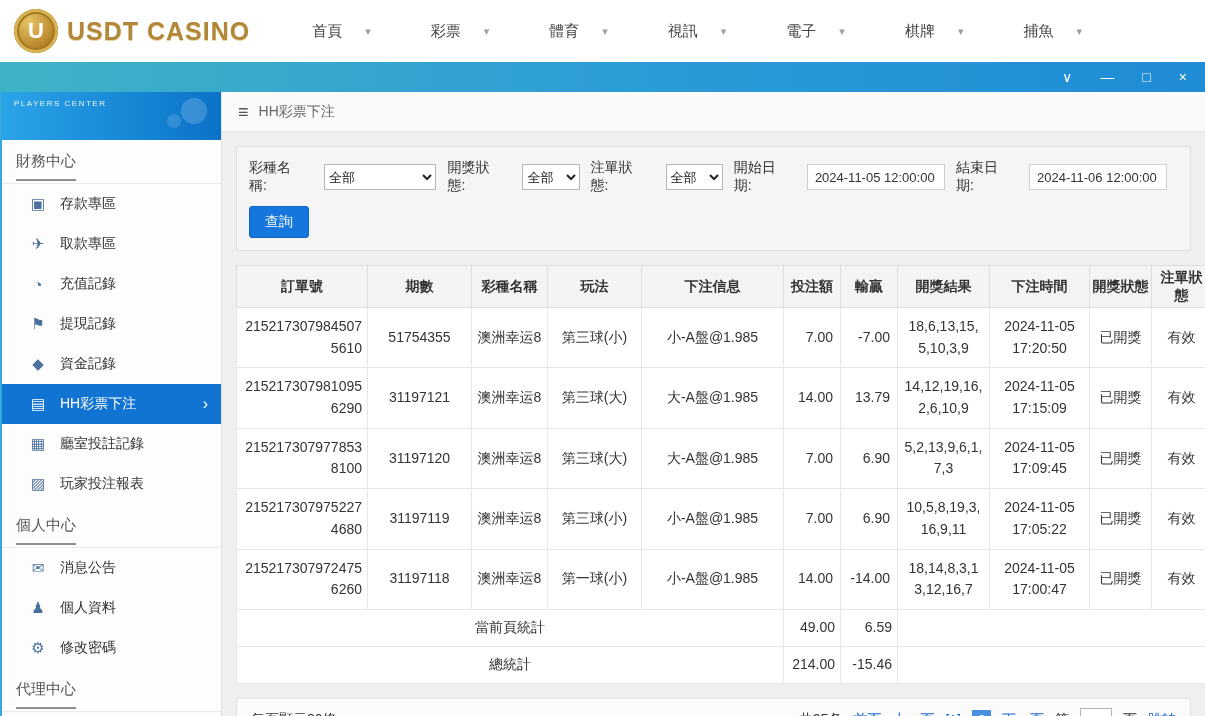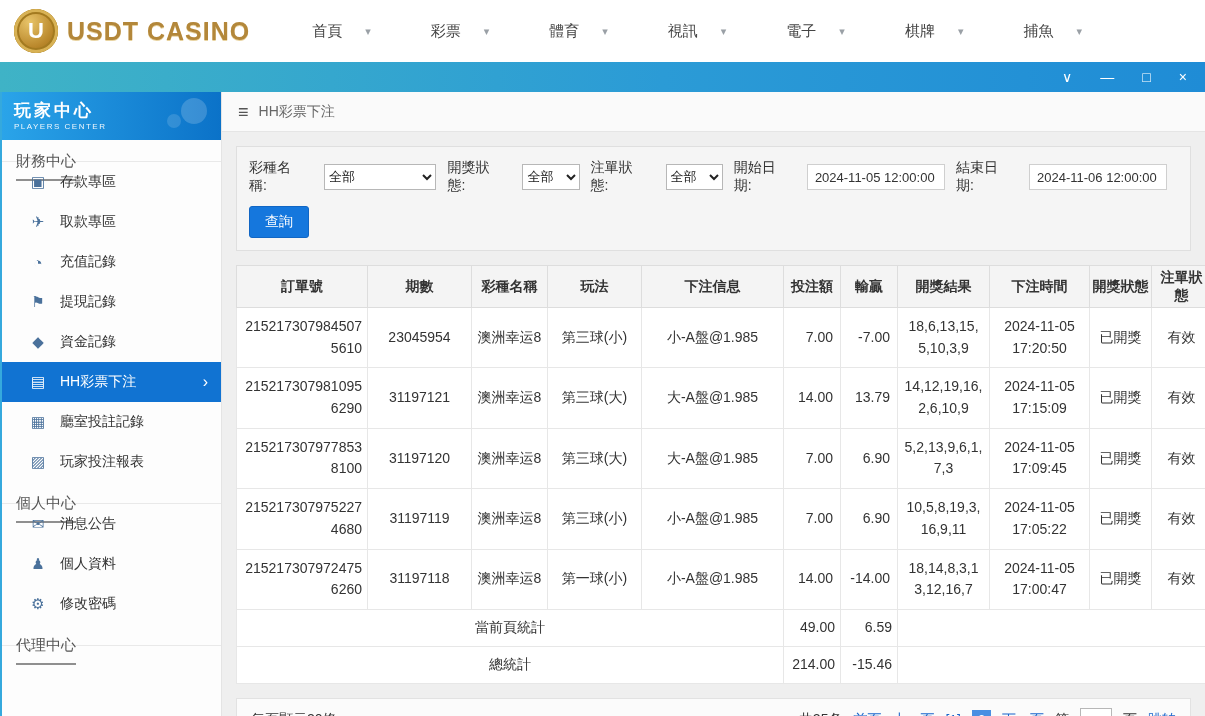--- a/index.html
+++ b/index.html
@@ -29,21 +29,21 @@
   
   .sidebar { width:220px; flex-shrink:0; background:#fdfdfd; border-right:1px solid #e4e4e4; overflow:hidden; }
   .sb-header { height:48px; background:linear-gradient(90deg,#2aa4e9,#0b72c8); color:#fff;
     padding:7px 12px; position:relative; overflow:hidden; }
   .sb-header::before { content:""; position:absolute; right:14px; top:6px; width:26px; height:26px;
     border-radius:50%; background:rgba(255,255,255,.18); }
   .sb-header::after { content:""; position:absolute; right:40px; top:22px; width:14px; height:14px;
     border-radius:50%; background:rgba(255,255,255,.14); }
   .sb-title { font-size:17px; font-weight:bold; letter-spacing:3px; }
   .sb-sub { font-size:8px; letter-spacing:1.5px; opacity:.92; }
-  .sb-section { padding:12px 14px 0 14px; font-size:15px; color:#555; border-bottom:1px solid #e9e9e9; height:22px; }
+  .sb-section { padding:12px 14px 0 14px; font-size:15px; color:#555; border-bottom:1px solid #e9e9e9; height:44px; }
   .sb-section span { display:inline-block; padding-bottom:8px; border-bottom:2px solid #8f8f8f; }
   .sb-item { height:40px; display:flex; align-items:center; gap:13px; padding-left:27px;
     font-size:14px; color:#333; cursor:pointer; position:relative; }
   .sb-item .ico { width:18px; text-align:center; color:#4a719b; font-size:15px; }
   .sb-item.active { background:#1173d2; color:#fff; }
   .sb-item.active .ico { color:#fff; }
   .sb-item.active .chev { position:absolute; right:13px; color:#fff; font-size:16px; }
 
   
   .main { flex:1; min-width:0; display:flex; flex-direction:column; background:#efefef; }
@@ -51,21 +51,21 @@
     display:flex; align-items:center; gap:10px; padding:0 16px; font-size:14px; color:#666; }
   .hamburger { font-size:18px; color:#555; cursor:pointer; line-height:1; }
   .main-body { flex:1; padding:14px; overflow:hidden; }
 
   
   .filters { background:#f5f5f5; border:1px solid #dfdfdf; padding:12px; font-size:14px; }
   .filter-row { display:flex; align-items:center; }
   .fgroup { display:flex; align-items:center; gap:16px; margin-right:11px; }
   .fgroup label { color:#333; }
   select { height:26px; border:1px solid #b7b7b7; background:#fff; font-size:13px; color:#222;
-    font-family:Liberation Mono, monospace; }
+    font-family:Liberation Sans, sans-serif; }
   .sel-wide { width:114px; }
   .sel-small { width:58px; }
   .date-input { height:26px; width:138px; border:1px solid #cfcfcf; background:#fff; padding:0 7px;
     font-size:13px; color:#333; font-family:"Liberation Sans","DejaVu Sans",sans-serif; }
   .btn-search { margin-top:11px; background:#1577dd; color:#fff; border:1px solid #1166c4;
     padding:6px 15px; font-size:14px; border-radius:3px; cursor:pointer; }
 
   
   .table-wrap { margin-top:14px; background:#7f1d1d; }
   table { width:100%; border-collapse:collapse; table-layout:fixed; }
@@ -132,21 +132,20 @@
   <span class="win-ctl">∨</span>
   <span class="win-ctl">—</span>
   <span class="win-ctl">□</span>
   <span class="win-ctl">×</span>
 </div>
 
 <div class="content">
 
   <aside class="sidebar">
     <div class="sb-header">
-      <div class="sb-title">玩家中心</div>
       <div class="sb-sub">PLAYERS CENTER</div>
     </div>
 
     <div class="sb-section">
       <span>財務中心</span>
     </div>
 
     <div class="sb-item">
       <span class="ico">▣</span>
       <span>存款專區</span>
@@ -269,21 +268,21 @@
               <th>輸贏</th>
               <th>開獎結果</th>
               <th>下注時間</th>
               <th>開獎狀態</th>
               <th>注單狀態</th>
             </tr>
           </thead>
           <tbody>
             <tr>
               <td class="c-order">2152173079845075610</td>
-              <td>23045954</td>
+              <td>51754355</td>
               <td>澳洲幸运8</td>
               <td>第三球(小)</td>
               <td>小-A盤@1.985</td>
               <td class="c-num">7.00</td>
               <td class="c-num">-7.00</td>
               <td class="c-result">18,6,13,15,5,10,3,9</td>
               <td>2024-11-05 17:20:50</td>
               <td>已開獎</td>
               <td>有效</td>
             </tr>

